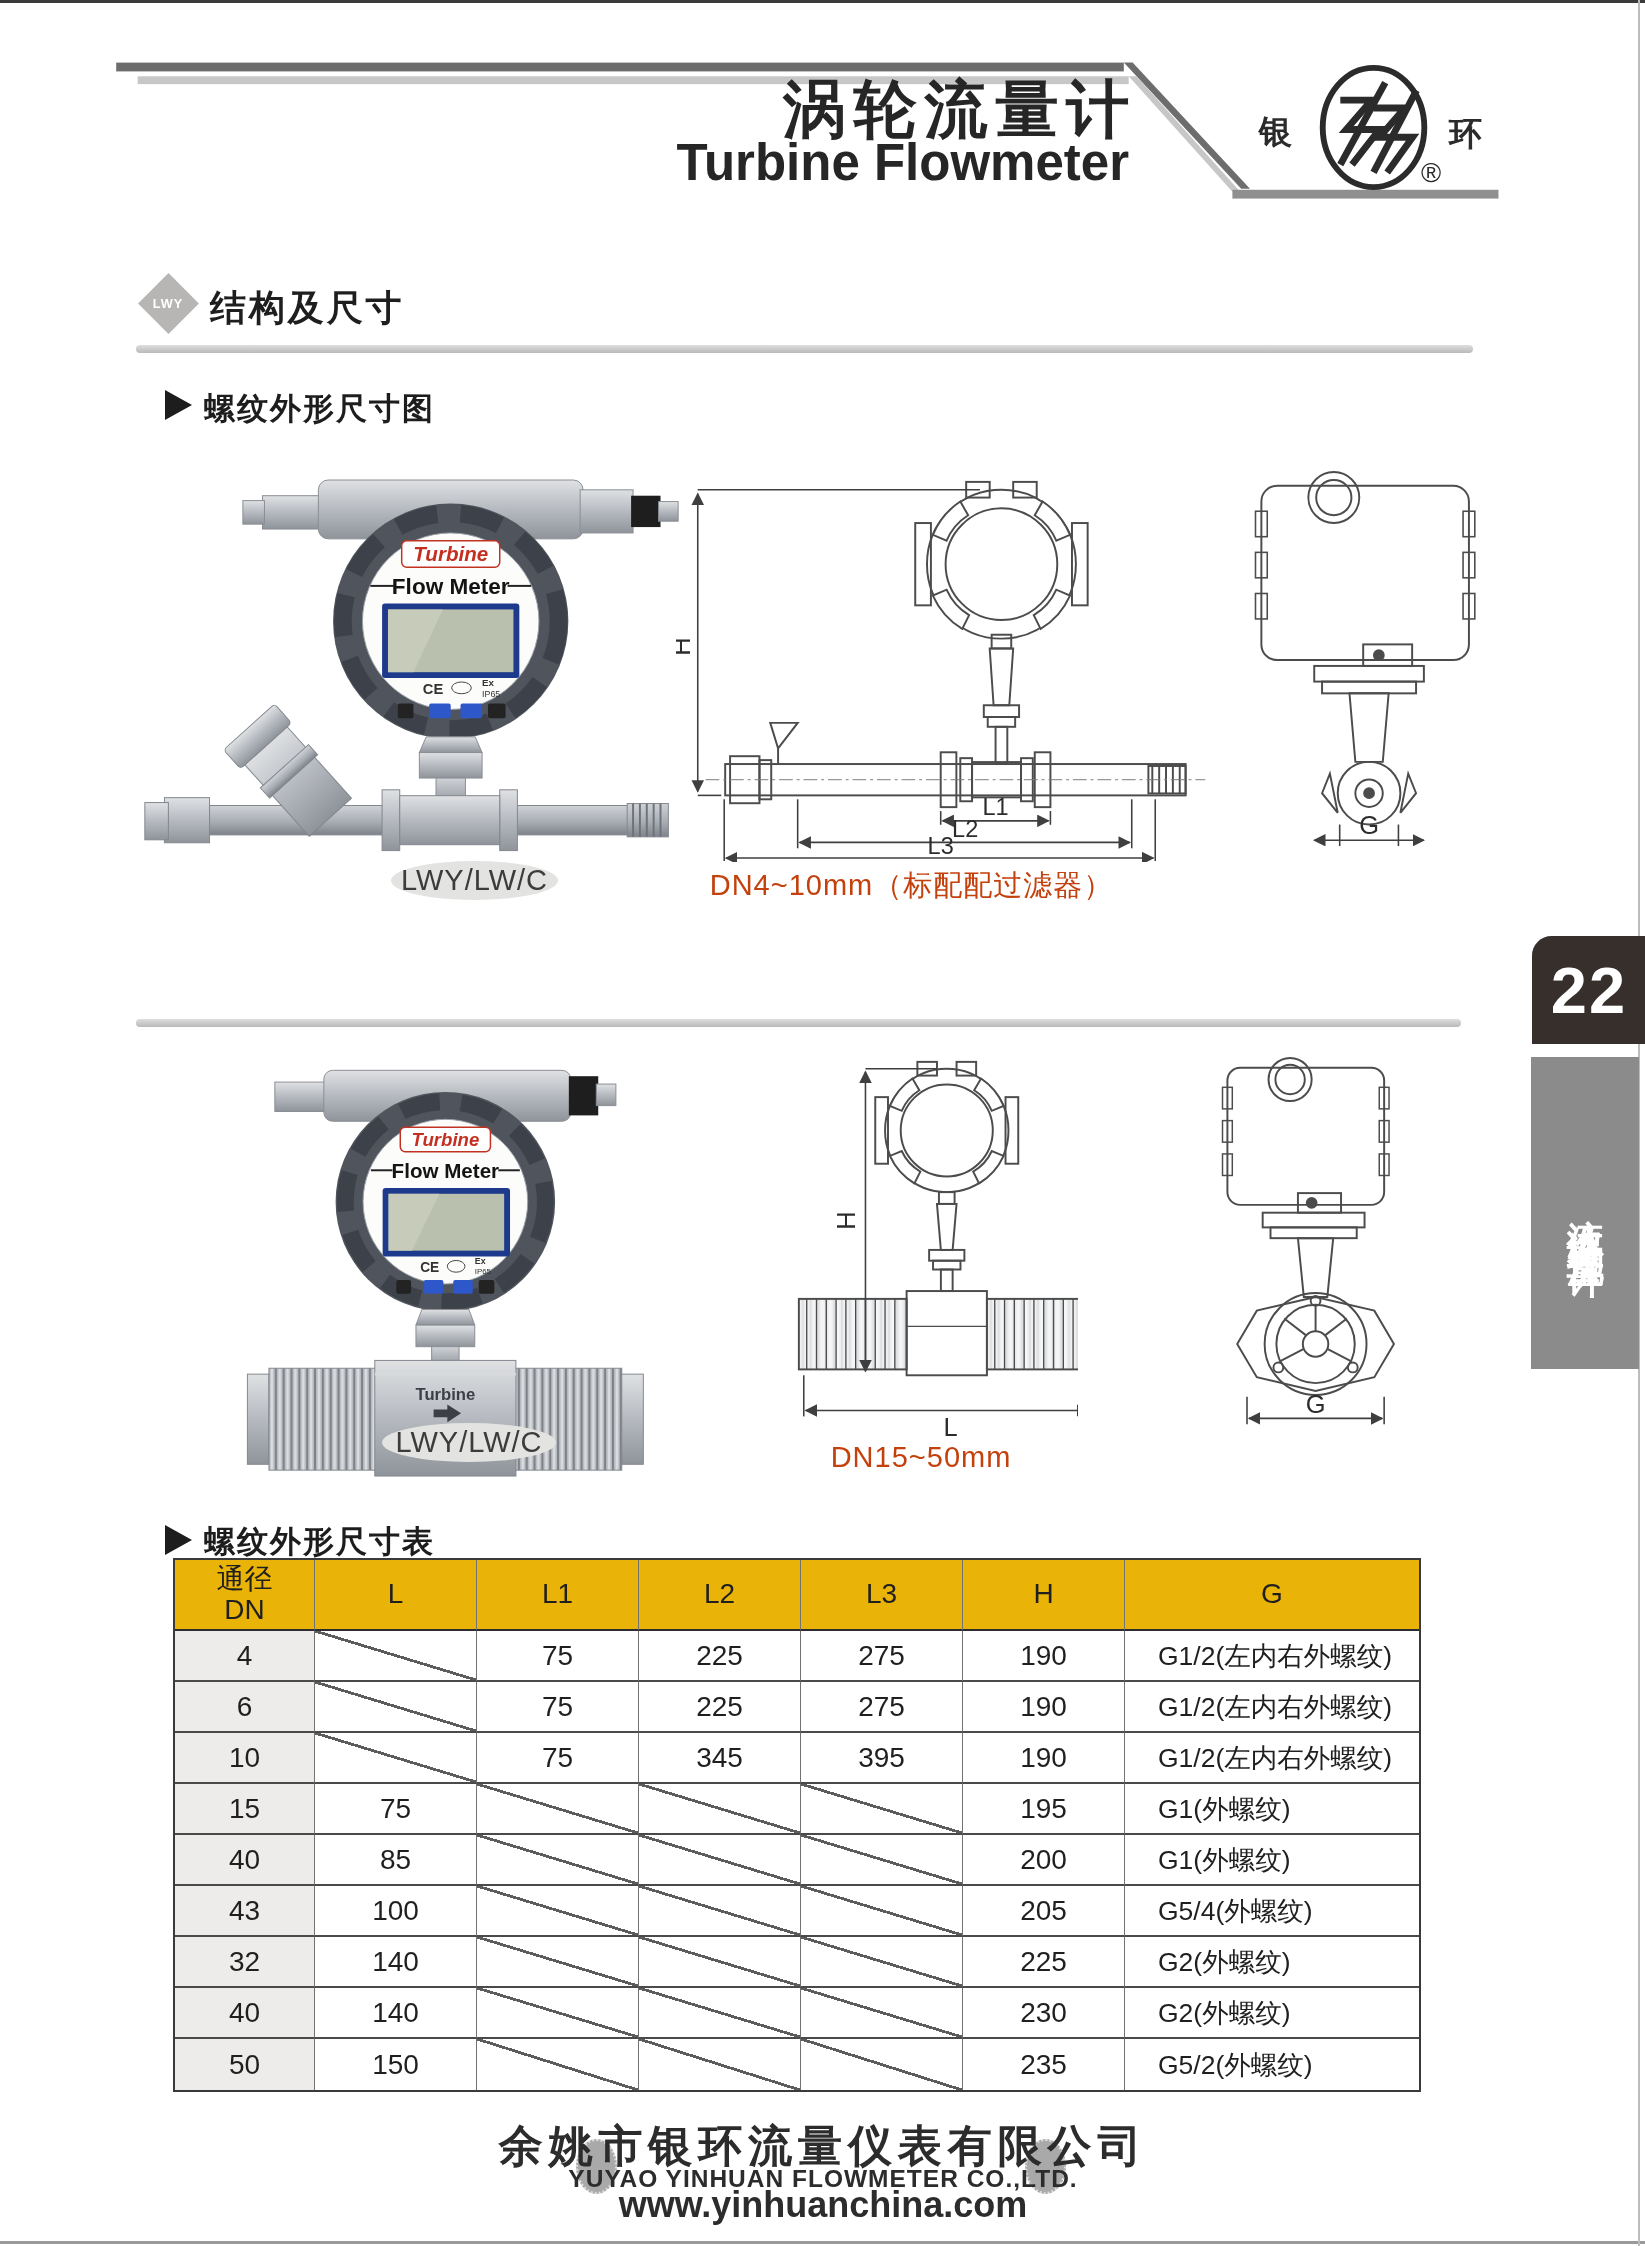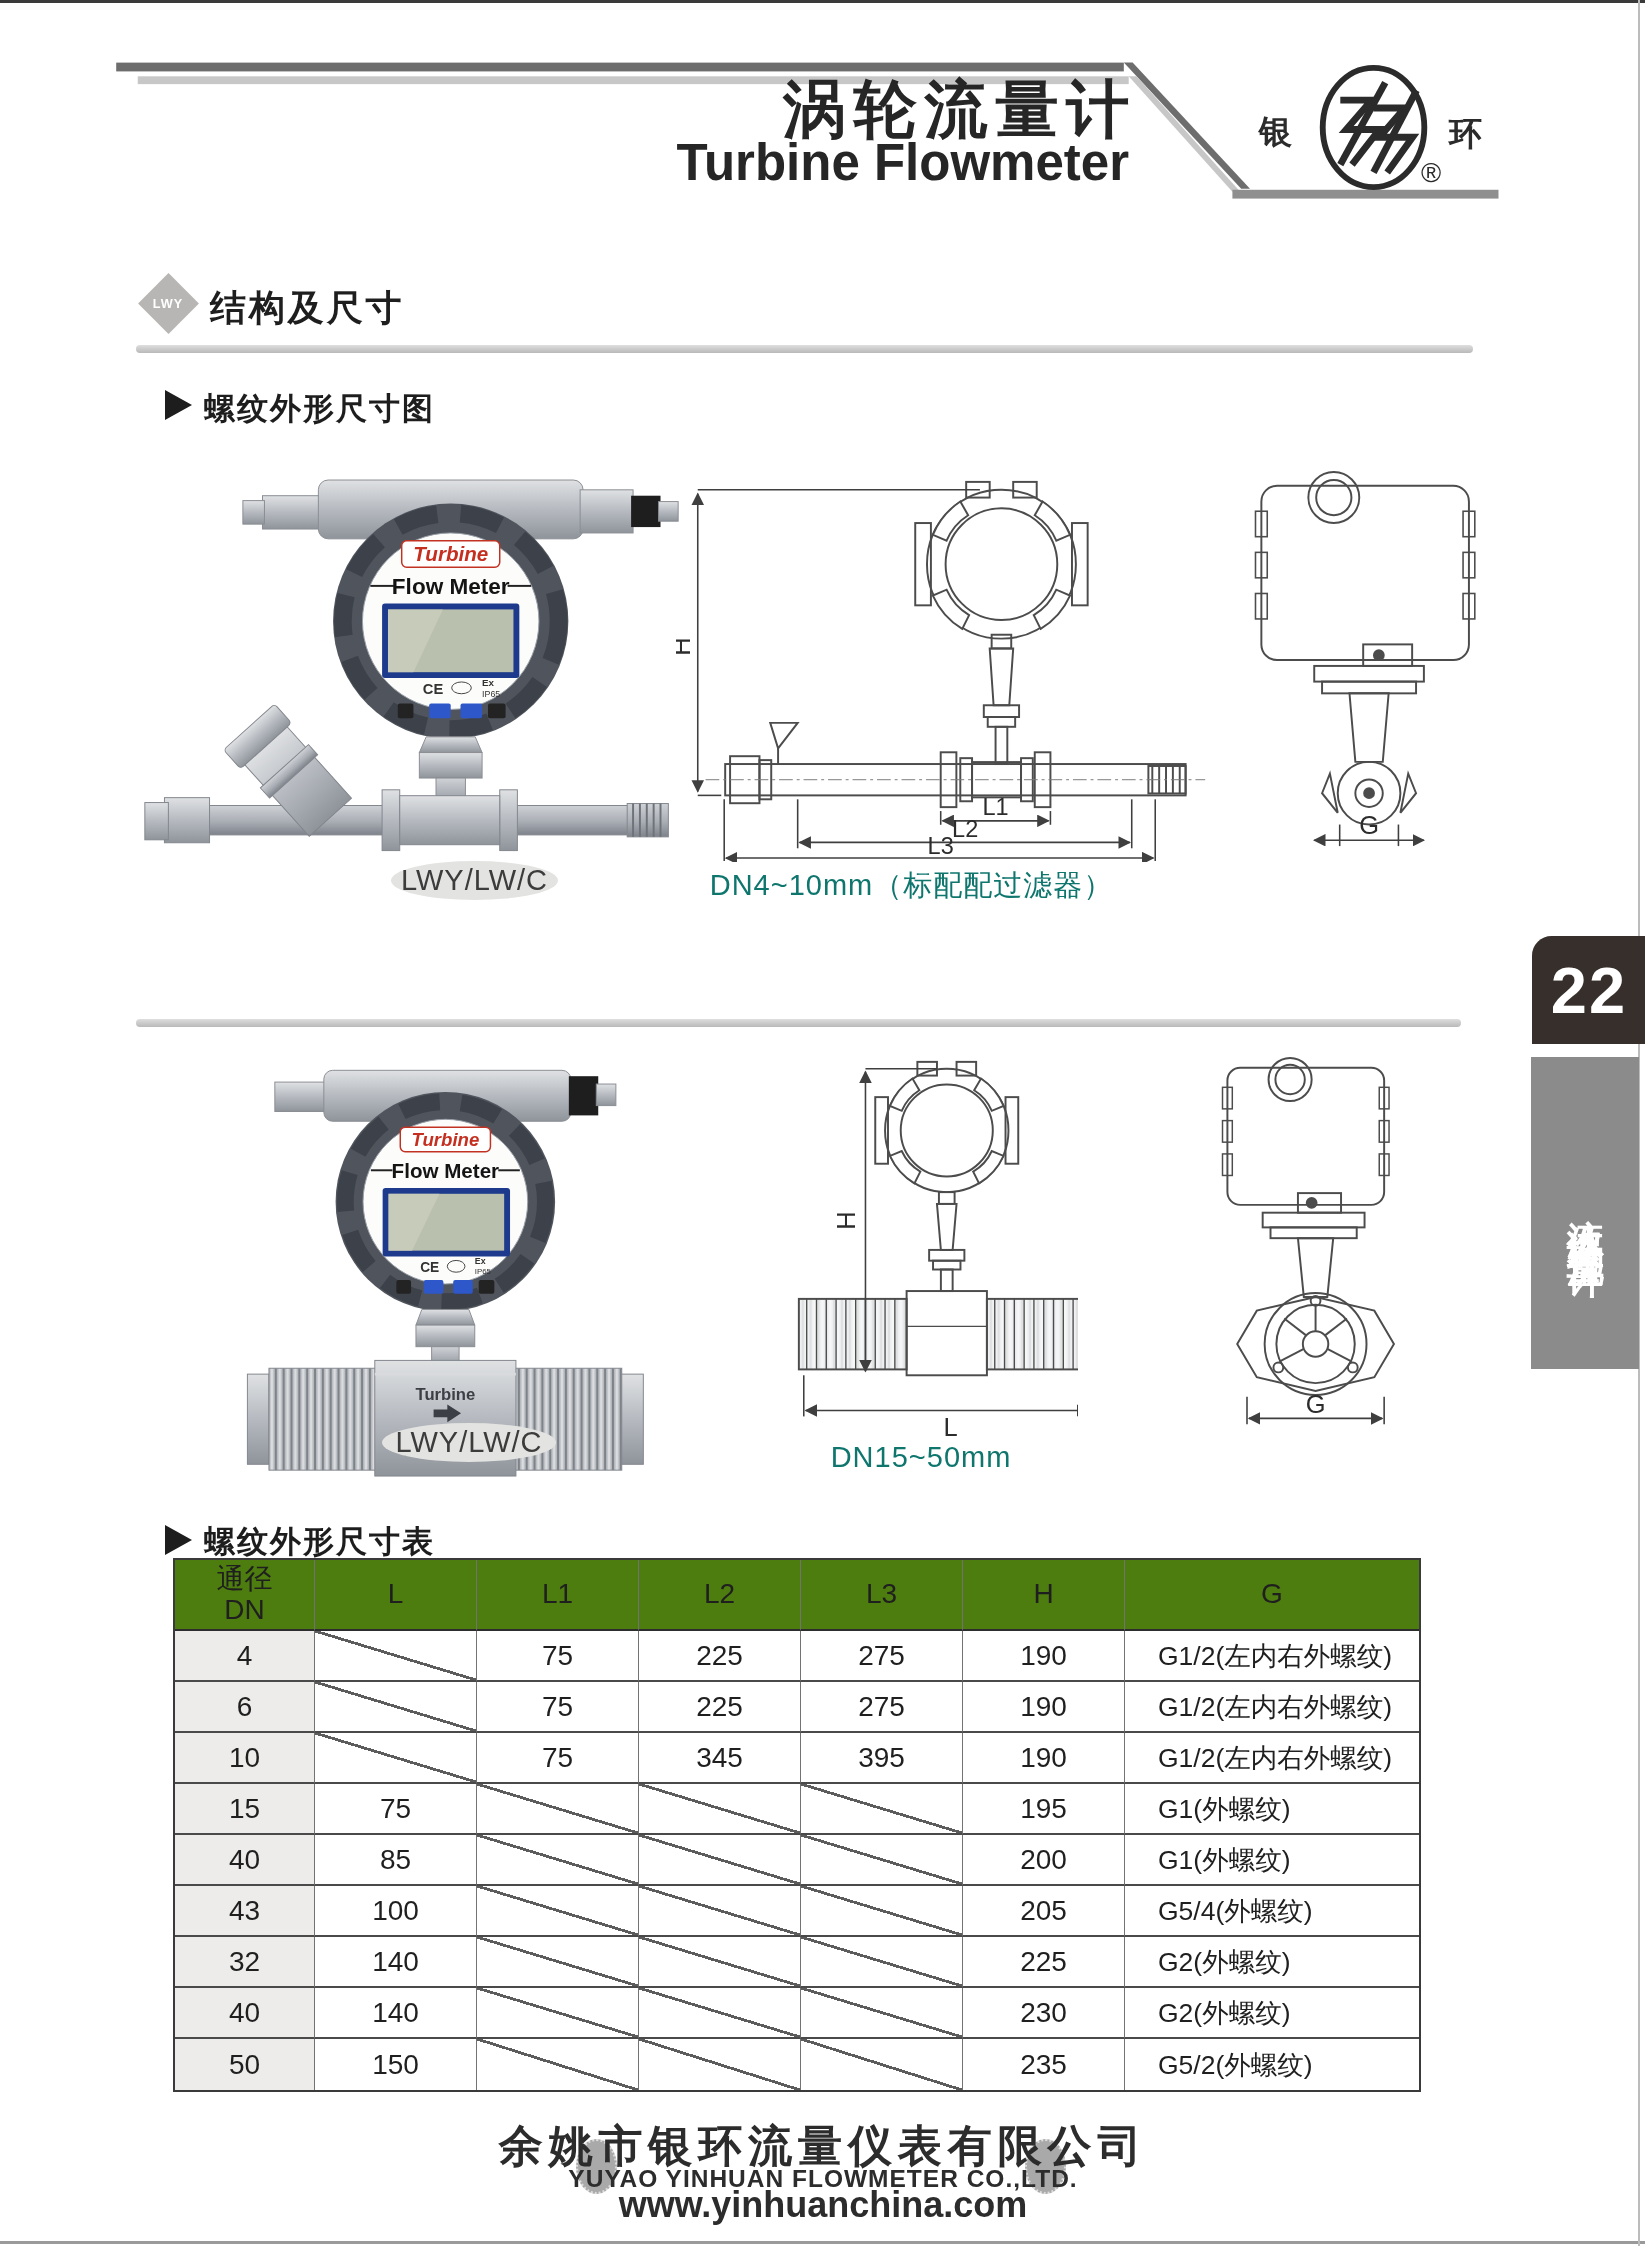--- a/index.html
+++ b/index.html
@@ -21,38 +21,38 @@
            display:flex;align-items:center;justify-content:center;}
   .diamond span{transform:rotate(-45deg);color:#ffffff;font-size:12.7px;font-weight:bold;letter-spacing:1px;}
   .sec-title{left:210px;top:284px;font-size:36px;font-weight:bold;color:#1e1e1e;letter-spacing:2.9px;}
   .rule{left:136px;width:1337px;height:7.8px;background:linear-gradient(#dedede,#b9b9b9);border-radius:3.9px;}
   .tri{width:0;height:0;border-top:15.7px solid transparent;border-bottom:15.7px solid transparent;
        border-left:27.4px solid #1d1d1d;}
   .subtl{font-size:31px;font-weight:bold;color:#1d1d1d;letter-spacing:2px;}
   
   .oval{background:#e3e3e1;border-radius:50%;display:flex;align-items:center;justify-content:center;
         font-size:29px;font-weight:400;color:#3c3c3c;letter-spacing:1px;}
-  .caption{font-size:29px;font-weight:500;color:#0f766e;text-align:center;letter-spacing:1px;}
+  .caption{font-size:29px;font-weight:500;color:#c2410c;text-align:center;letter-spacing:1px;}
   
   .tab-num{left:1532px;top:936px;width:114px;height:108px;background:#362f2b;border-radius:19.6px 0 0 0;
            color:#fff;font-size:65px;font-weight:bold;display:flex;align-items:center;justify-content:center;
            letter-spacing:2px;}
   .tab-cat{left:1531px;top:1057px;width:108px;height:312px;background:#8b8b8b;display:flex;align-items:center;
            justify-content:center;}
   .tab-cat span{writing-mode:vertical-rl;text-orientation:upright;color:#ffffff;font-size:37px;
                 font-weight:600;letter-spacing:6.9px;}
   
   .unit{left:1304px;top:1564px;width:108px;text-align:right;font-size:28px;color:#1e1e1e;}
   #dim-table{left:173px;top:1558px;display:grid;background:#fff;
              grid-template-columns:140px 162px 162px 162px 162px 162px 294px;
              grid-template-rows:71px repeat(9,51px);
              border:2.9px solid #3a3a3a;}
   .th,.td{display:flex;align-items:center;justify-content:center;border-right:1px solid #737373;
           border-bottom:2px solid #4a4a4a;}
-  .th{background:#4d7c0f;font-size:28px;color:#1f1f1f;border-bottom:2.9px solid #2d2d2d;
+  .th{background:#eab308;font-size:28px;color:#1f1f1f;border-bottom:2.9px solid #2d2d2d;
       white-space:pre-line;text-align:center;line-height:1.1;}
   .td{font-size:28px;color:#1f1f1f;background:#fff;}
   .td.dn{background:#edecea;}
   .gcell{justify-content:flex-start !important;padding-left:33px;font-size:26.5px;box-sizing:border-box;}
   .lastcol{border-right:none !important;}
   .lastrow{border-bottom:none !important;}
   .diag{background-image:linear-gradient(to top right,transparent calc(50% - 1.4px),
         #5c5c5c calc(50% - 1.4px),#5c5c5c calc(50% + 1.4px),transparent calc(50% + 1.4px));}
   
   .foot-zh{left:0;top:2117px;width:1646px;text-align:center;font-family:"DejaVu Serif","Liberation Serif",serif;

